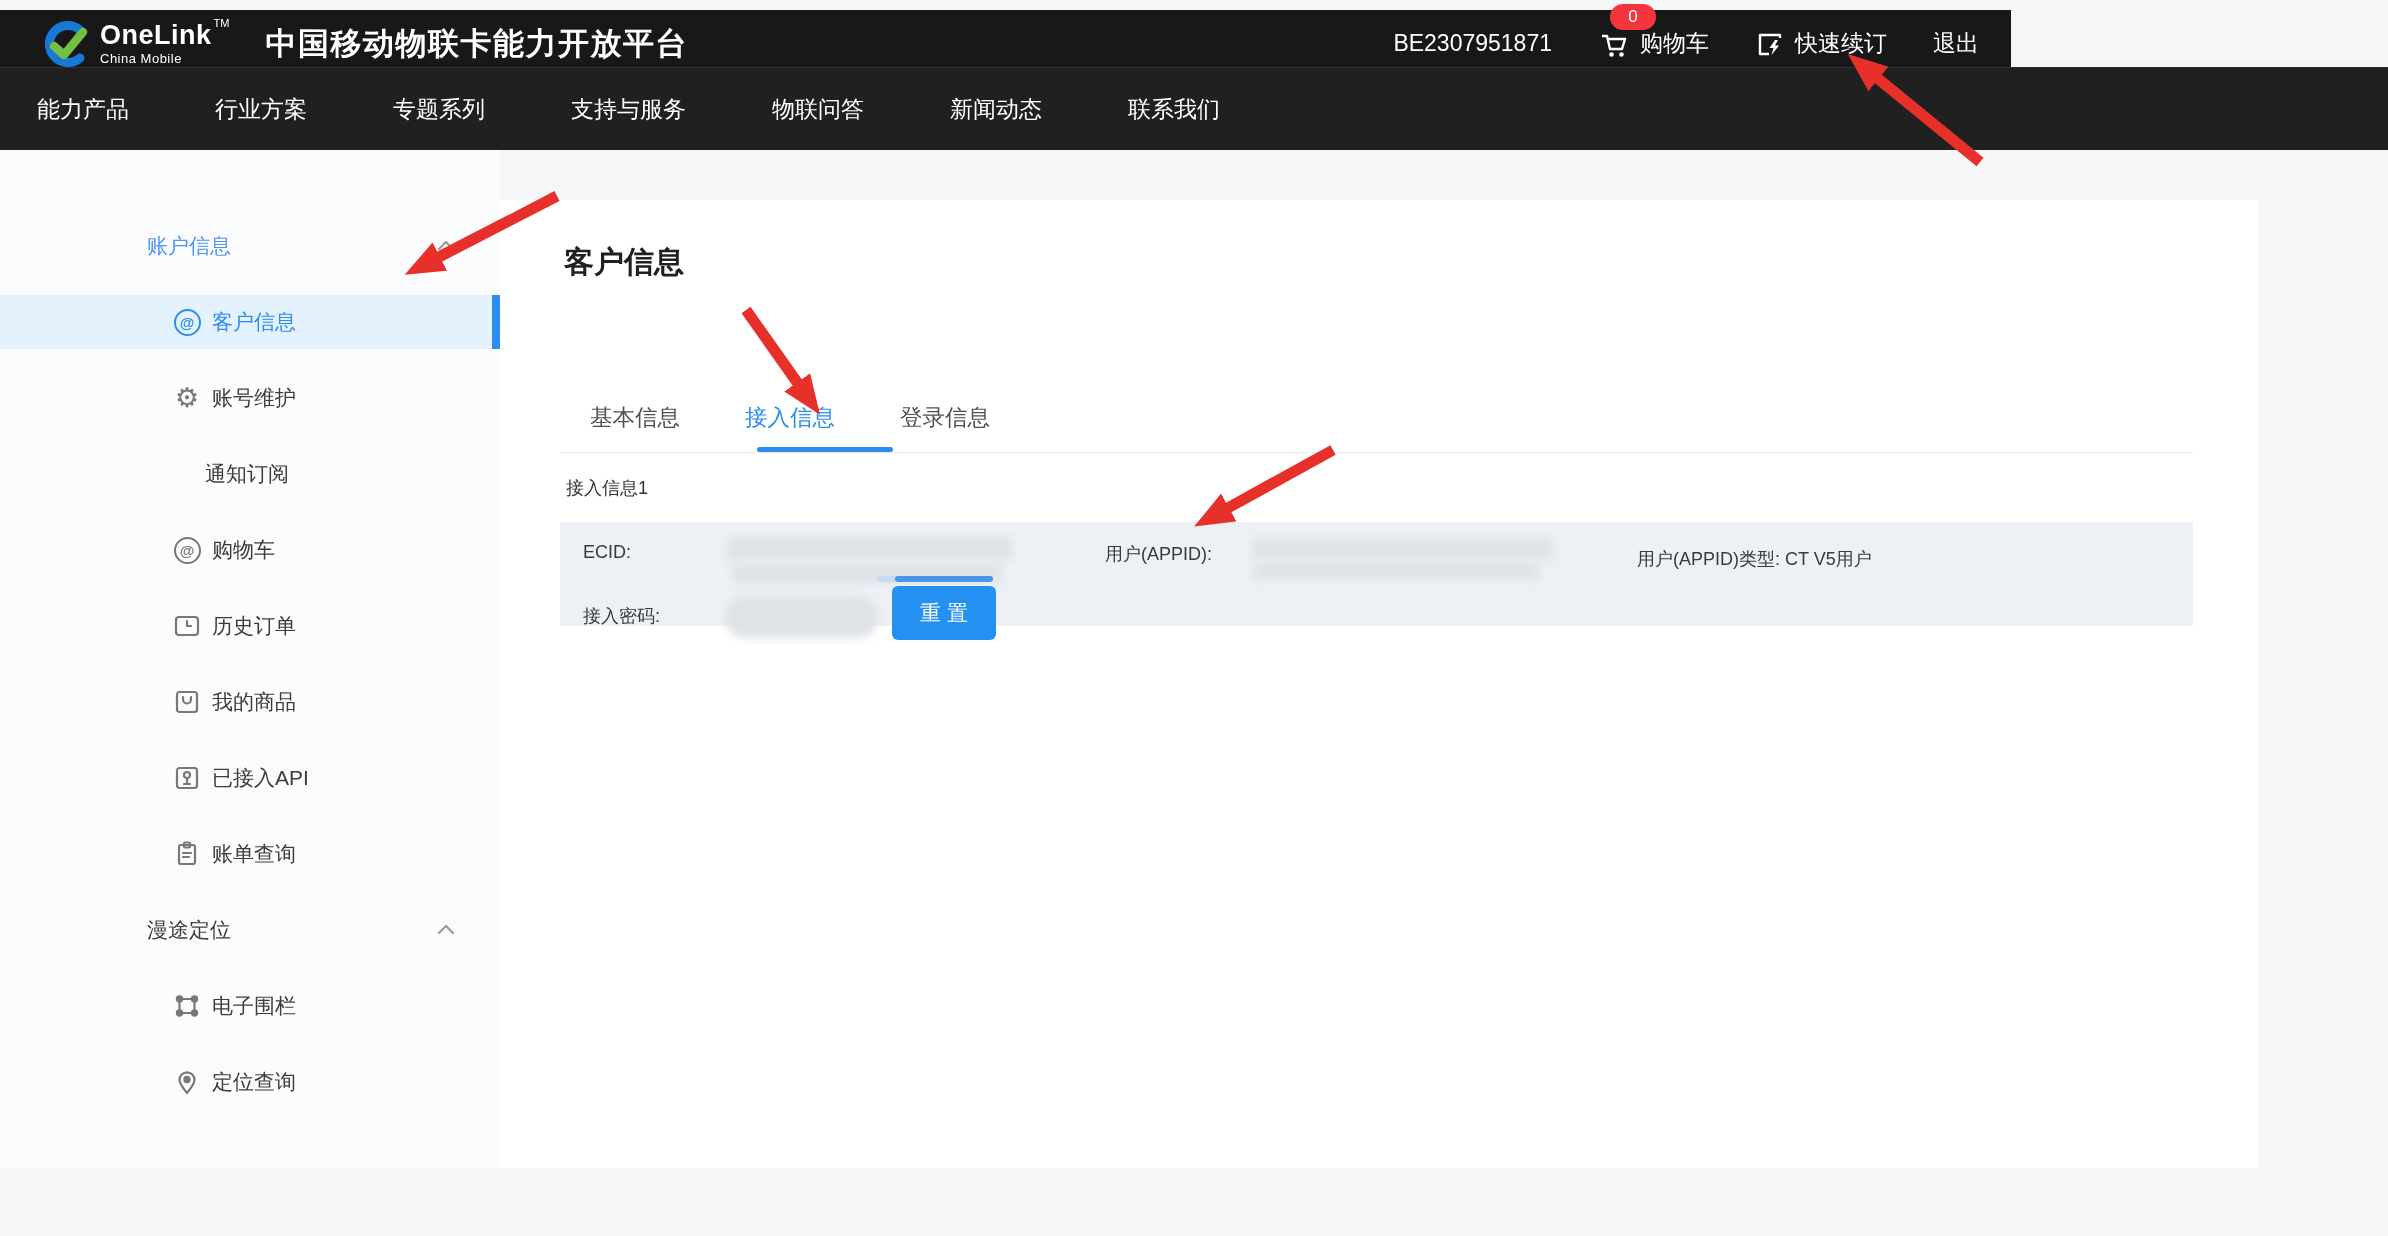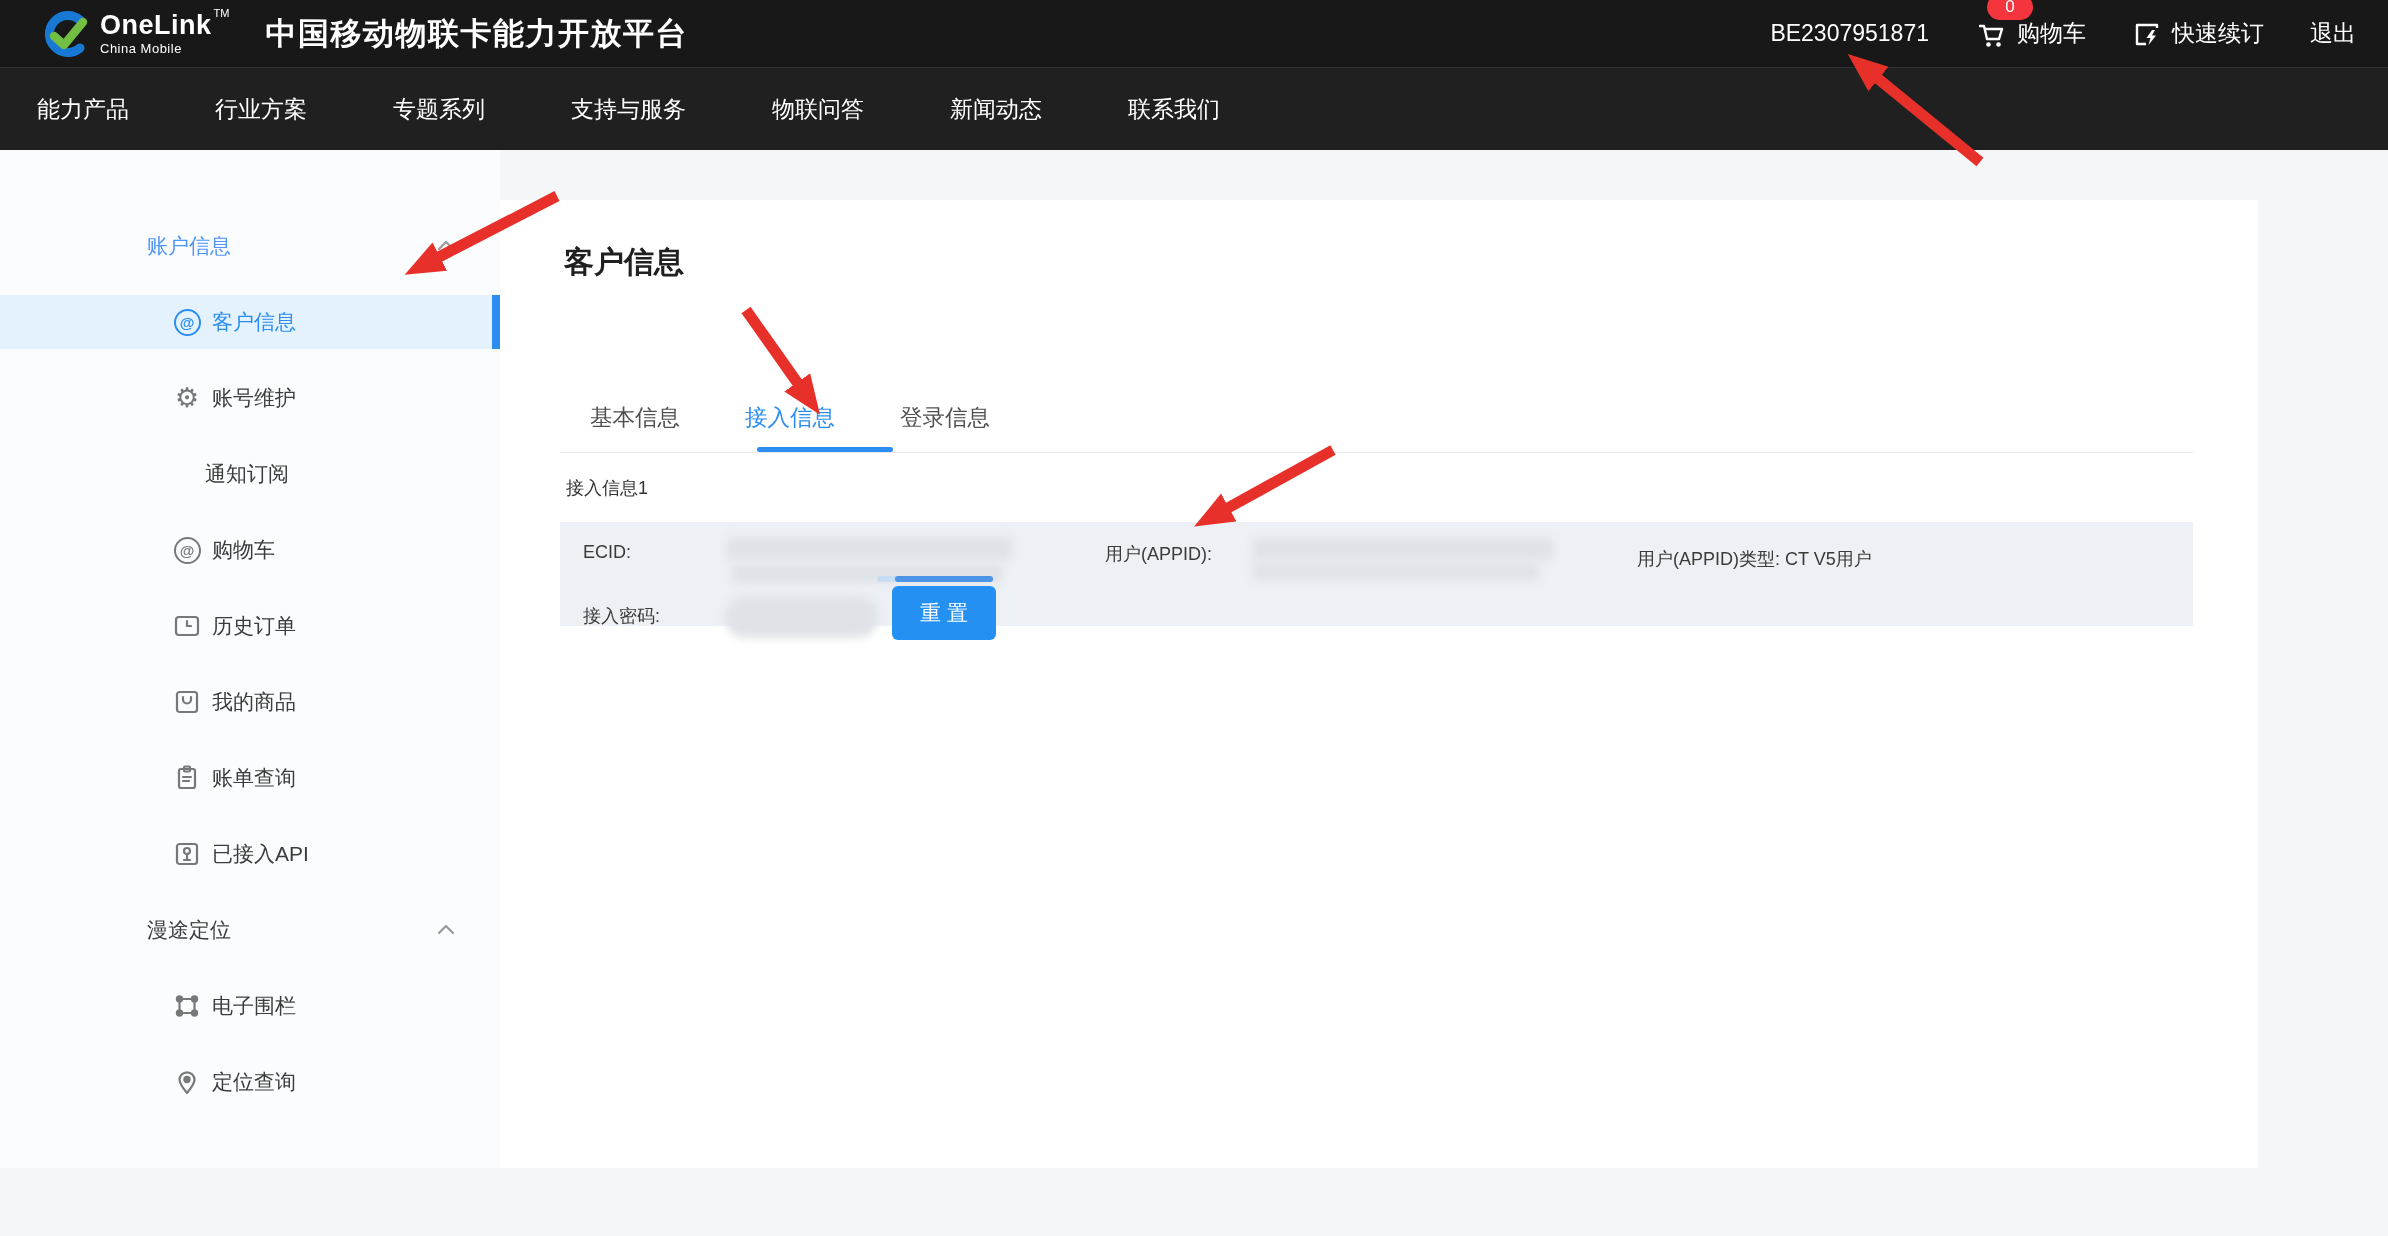--- a/index.html
+++ b/index.html
@@ -1,21 +1,21 @@
 <!DOCTYPE html>
 <html><head>
 <meta charset="utf-8">
 <style>
   * { margin:0; padding:0; box-sizing:border-box; }
   html,body { width:2388px; height:1236px; }
   body { font-family:"Liberation Sans","DejaVu Sans",sans-serif; background:#f5f6f8; overflow:hidden; }
   #stage { position:relative; width:2388px; height:1236px; background:#f5f6f8; }
 
   
-  .topbar { position:absolute; left:0; top:0; width:2388px; height:67px; background:#181818;
+  .topbar { position:absolute; left:0; top:10px; width:2011px; height:67px; background:#181818;
             display:flex; align-items:center; }
   .logo-mark { margin-left:40px; width:50px; height:50px; flex:none; }
   .brand-block { margin-left:10px; color:#fff; line-height:1; position:relative; }
   .brand-name { font-size:27px; font-weight:bold; letter-spacing:.5px; }
   .brand-tm { font-size:11px; vertical-align:top; position:relative; top:-4px; margin-left:2px; }
   .brand-sub { font-size:13px; margin-top:3px; letter-spacing:.5px; }
   .site-title { margin-left:36px; color:#fff; font-size:31px; font-weight:bold; letter-spacing:1.5px; }
   .top-right { margin-left:auto; display:flex; align-items:center; gap:46px; padding-right:32px;
                color:#fff; font-size:23px; }
   .cart-group { position:relative; display:flex; align-items:center; gap:10px; cursor:pointer; }
@@ -183,38 +183,38 @@
               <path d="M11 10 v2.5 a4 4 0 0 0 8 0 V10"></path>
             </svg>
           </span>
           <span class="s-label">我的商品</span>
         </div>
       </div>
       <div class="srow">
         <div class="srow-inner item">
           <span class="s-icon">
             <svg width="30" height="30" viewBox="0 0 30 30" fill="none" stroke="currentColor" stroke-width="2.2" stroke-linecap="round" stroke-linejoin="round">
+              <rect x="5" y="5" width="20" height="20" rx="2.5"></rect>
+              <circle cx="15" cy="12" r="3"></circle>
+              <path d="M15 15 V21 M12 21 h6"></path>
+            </svg>
+          </span>
+          <span class="s-label">已接入API</span>
+        </div>
+      </div>
+      <div class="srow">
+        <div class="srow-inner item">
+          <span class="s-icon">
+            <svg width="30" height="30" viewBox="0 0 30 30" fill="none" stroke="currentColor" stroke-width="2.2" stroke-linecap="round" stroke-linejoin="round">
               <rect x="7" y="6" width="16" height="19" rx="2"></rect>
               <rect x="12" y="3.5" width="6" height="5" rx="1"></rect>
               <path d="M11 14 h8 M11 18 h6"></path>
             </svg>
           </span>
           <span class="s-label">账单查询</span>
-        </div>
-      </div>
-      <div class="srow">
-        <div class="srow-inner item">
-          <span class="s-icon">
-            <svg width="30" height="30" viewBox="0 0 30 30" fill="none" stroke="currentColor" stroke-width="2.2" stroke-linecap="round" stroke-linejoin="round">
-              <rect x="5" y="5" width="20" height="20" rx="2.5"></rect>
-              <circle cx="15" cy="12" r="3"></circle>
-              <path d="M15 15 V21 M12 21 h6"></path>
-            </svg>
-          </span>
-          <span class="s-label">已接入API</span>
         </div>
       </div>
       <div class="srow">
         <div class="srow-inner header">
           <span class="s-label">漫途定位</span>
           <span class="s-chevron"><svg width="18" height="12" viewBox="0 0 18 12" fill="none" stroke="#9a9a9a" stroke-width="2.2" stroke-linecap="round" stroke-linejoin="round">
               <polyline points="2,10 9,3 16,10"></polyline>
             </svg></span>
         </div>
       </div>

